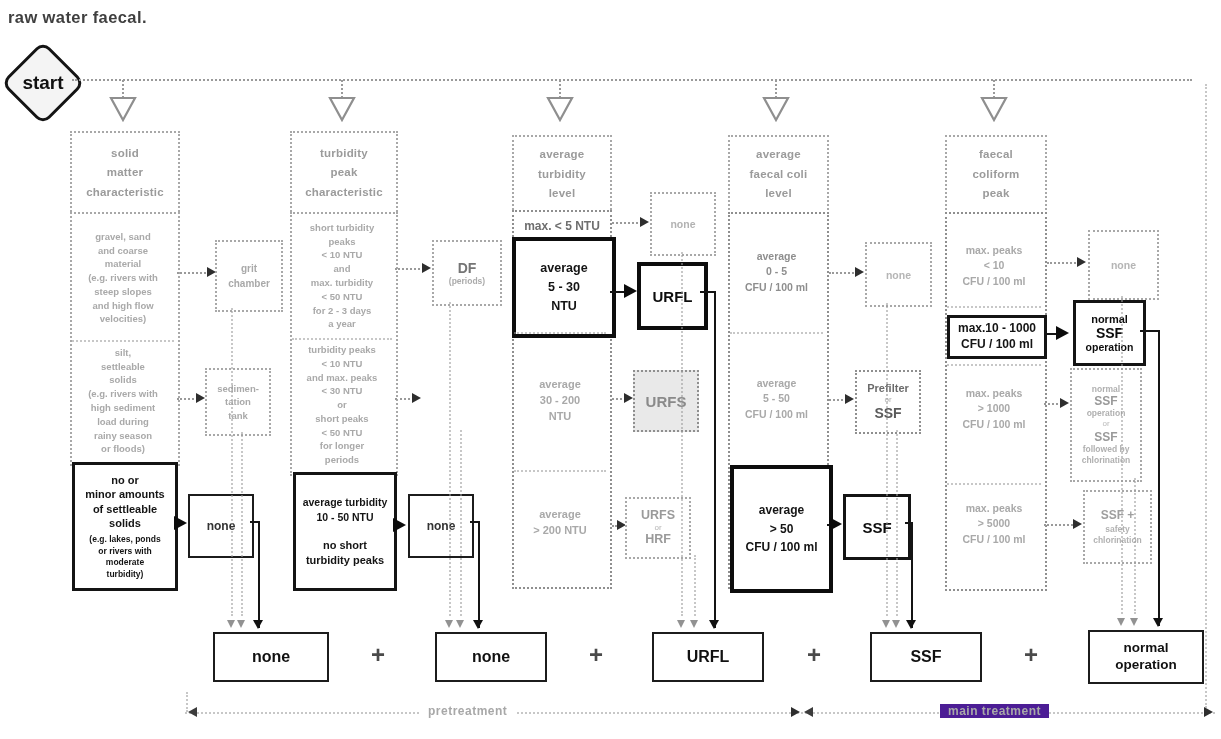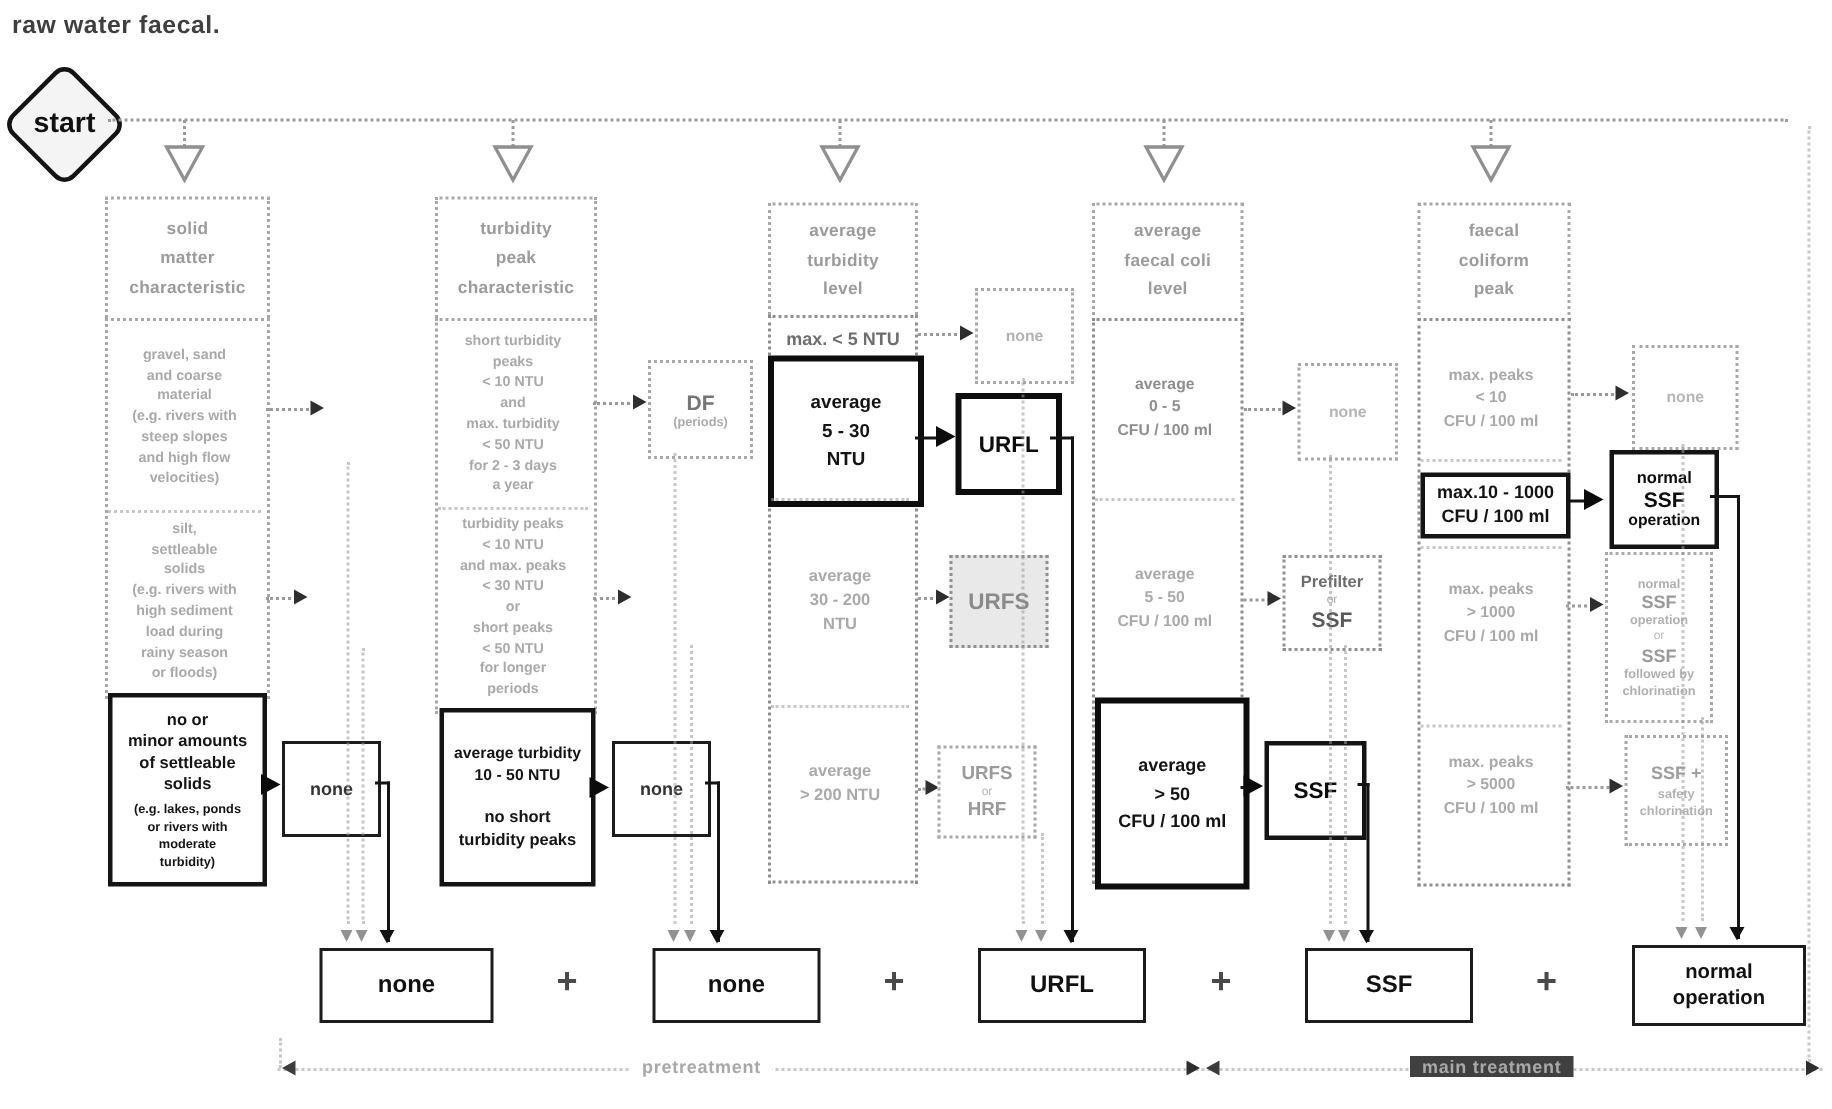--- a/index.html
+++ b/index.html
@@ -101,23 +101,28 @@
 settleable
 solids
 (e.g. rivers with
 high sediment
 load during
 rainy season
 or floods)</div>
 
   <div class="abs hld" style="left:177px;top:272px;width:32px;"></div>
   <div class="abs ar-r" style="left:207px;top:267px;"></div>
+  <div class="abs dbox ctr faded pre" style="left:215px;top:240px;width:64px;height:68px;font-size:10px;font-weight:bold;line-height:1.5;">grit
+chamber</div>
 
   <div class="abs hld" style="left:177px;top:398px;width:21px;"></div>
   <div class="abs ar-r" style="left:196px;top:393px;"></div>
+  <div class="abs dbox ctr faded pre" style="left:205px;top:368px;width:62px;height:64px;font-size:9.5px;font-weight:bold;line-height:1.4;">sedimen-
+tation
+tank</div>
 
   <div class="abs bbox ctr" style="left:72px;top:462px;width:100px;height:123px;">
     <div class="pre dark" style="font-size:11px;font-weight:bold;line-height:1.3;">no or
 minor amounts
 of settleable
 solids</div>
     <div class="pre dark" style="font-size:8.5px;font-weight:bold;line-height:1.35;margin-top:4px;">(e.g. lakes, ponds
 or rivers with
 moderate
 turbidity)</div>
@@ -350,15 +355,15 @@
 operation</span>
   </div>
 
   <div class="abs vld scan" style="left:186px;top:692px;height:20px;"></div>
   <div class="abs hld scan" style="left:185px;top:712px;width:1030px;"></div>
   <div class="abs ar-l" style="left:188px;top:707px;"></div>
   <div class="abs ar-r" style="left:791px;top:707px;"></div>
   <div class="abs ar-l" style="left:804px;top:707px;"></div>
   <div class="abs ar-r" style="left:1204px;top:707px;"></div>
   <div class="abs" style="left:420px;top:704px;background:#fff;padding:0 8px;font-size:12px;font-weight:bold;color:#a8a8a8;letter-spacing:.5px;">pretreatment</div>
-  <div class="abs" style="left:940px;top:704px;background:#404040;padding:0 8px;font-size:12px;font-weight:bold;color:#a8a8a8;letter-spacing:.5px;">main treatment</div>
+  <div class="abs" style="left:940px;top:704px;background:#4c1d95;padding:0 8px;font-size:12px;font-weight:bold;color:#a8a8a8;letter-spacing:.5px;">main treatment</div>
 
 </div>
 
 </body></html>

